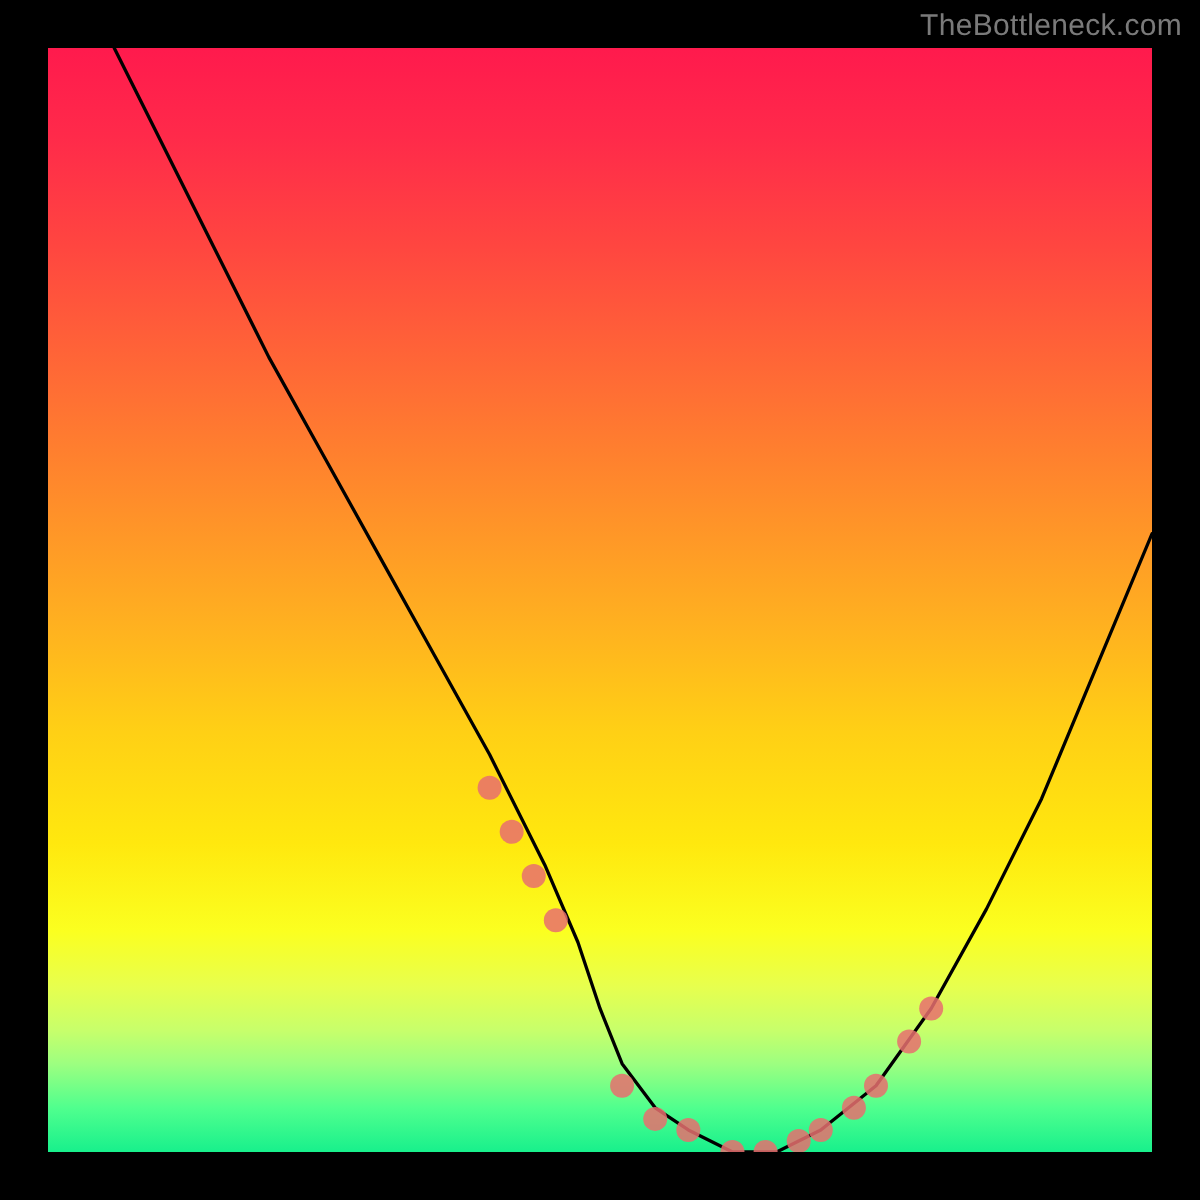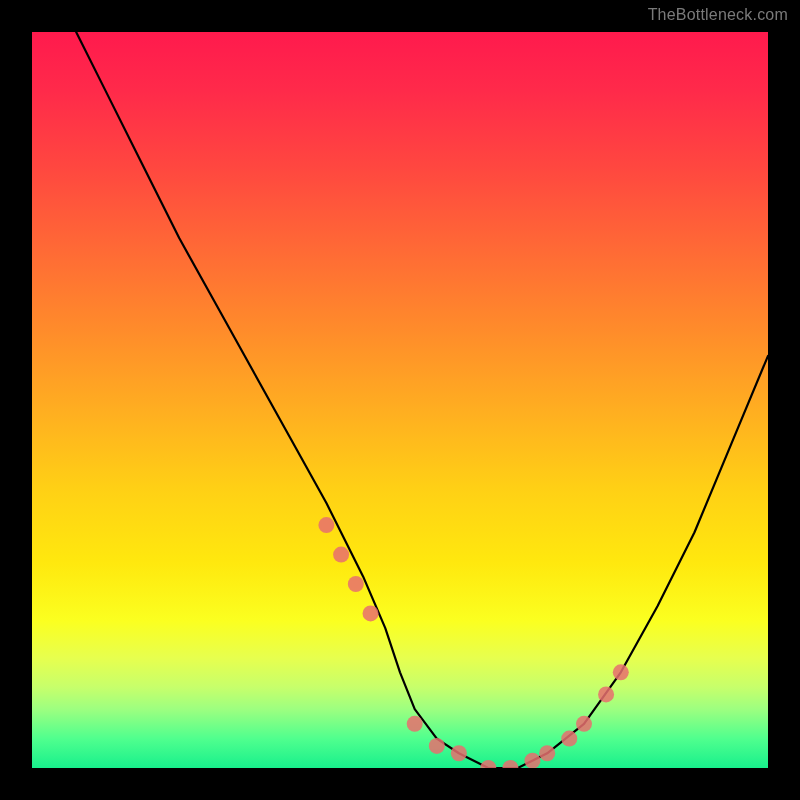--- a/index.html
+++ b/index.html
@@ -45,21 +45,21 @@
     left: 0;
     top: 0;
     width: 736px;
     height: 736px;
   }
   .watermark {
     position: absolute;
     top: 6px;
     right: 12px;
     color: #7a7a7a;
-    font-size: 16px;
+    font-size: 20px;
     letter-spacing: 0.2px;
     user-select: none;
   }
 </style>
 </head>
 <body>
 
 <div class="frame">
   <div class="watermark">TheBottleneck.com</div>
   <div class="plot-area">

